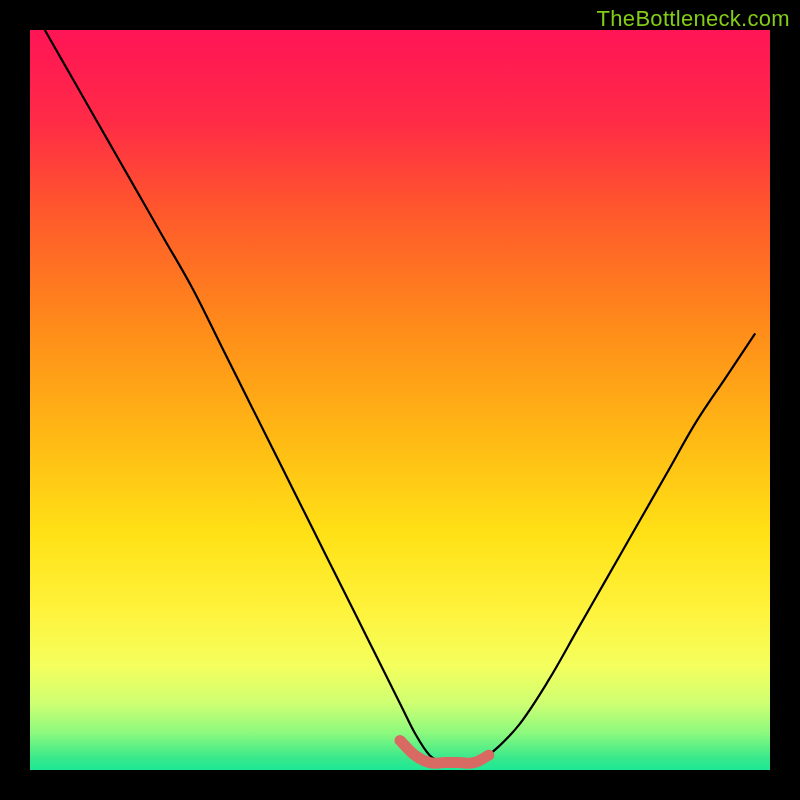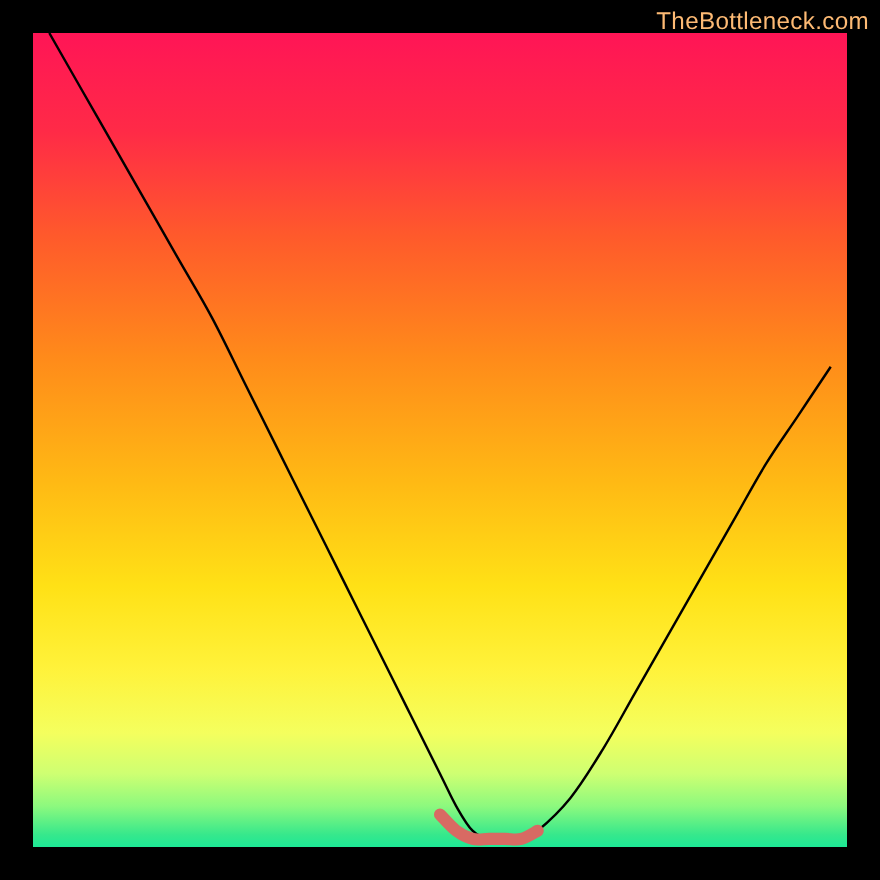--- a/index.html
+++ b/index.html
@@ -36,21 +36,21 @@
     position: absolute;
     left: 0;
     top: 0;
     width: 100%;
     height: 100%;
   }
   .watermark {
     position: absolute;
     top: 6px;
     right: 10px;
-    color: #fdba74;
+    color: #84cc16;
     font-size: 22px;
     font-weight: 400;
     letter-spacing: 0.3px;
     z-index: 10;
   }
 </style>
 </head>
 <body>
 
 <div class="frame">

